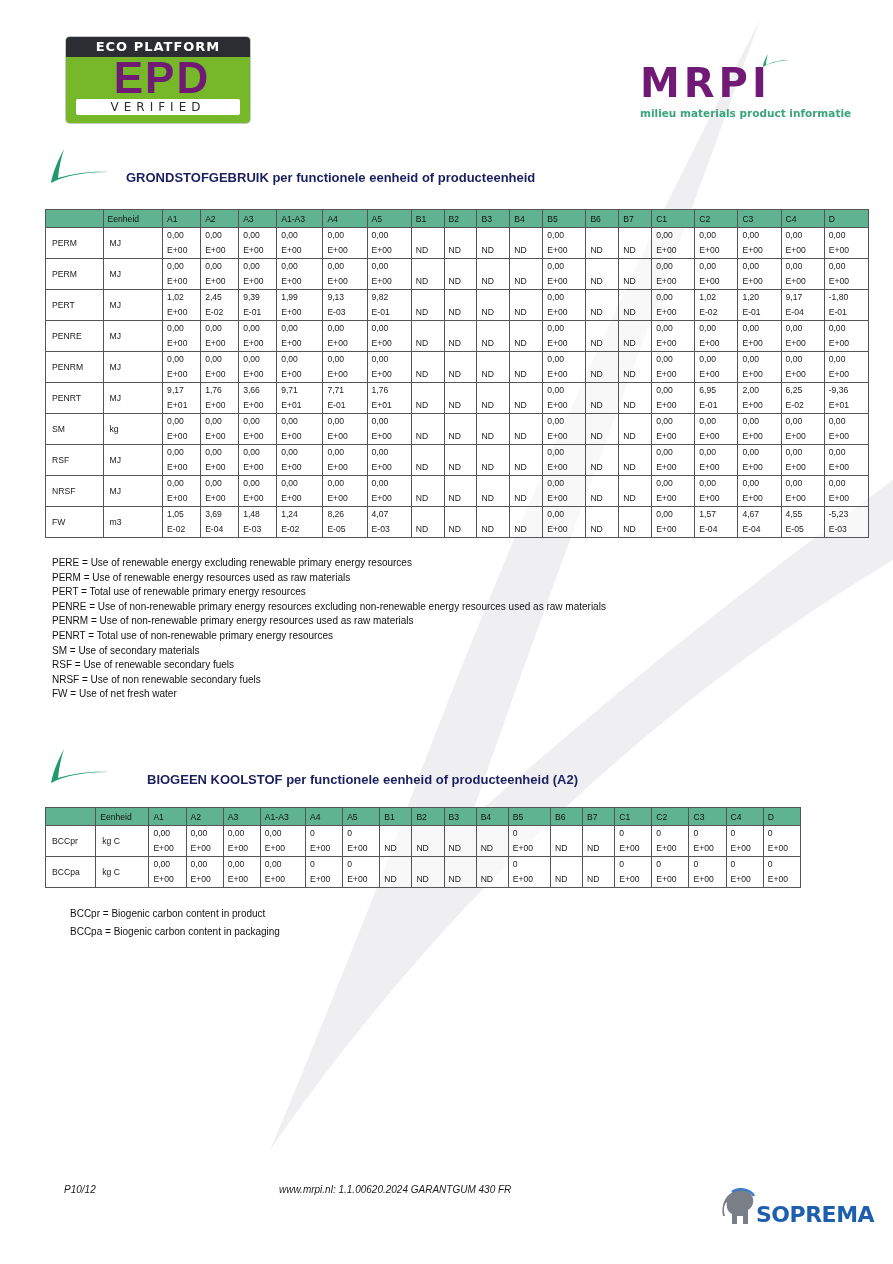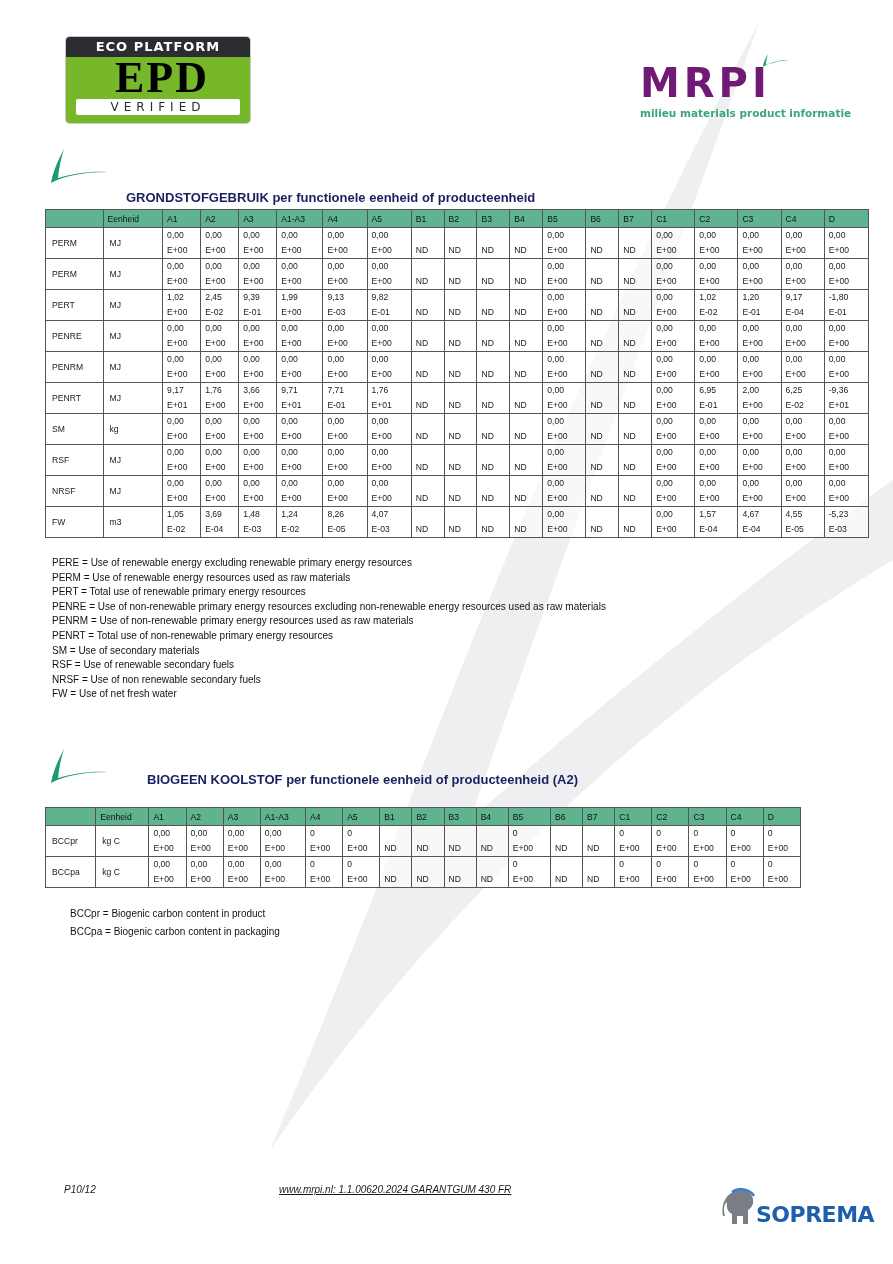--- a/index.html
+++ b/index.html
@@ -3,21 +3,21 @@
 <meta charset="utf-8">
 <style>
   html, body { margin: 0; padding: 0; background: #ffffff; }
   body { width: 893px; height: 1264px; position: relative; overflow: hidden; font-family: "Liberation Sans", sans-serif; color: #1a1a1a; }
   .watermark { position: absolute; left: 0; top: 0; width: 893px; height: 1264px; z-index: 0; pointer-events: none; }
   .layer { position: relative; z-index: 1; }
 
   
   .epd-logo { position: absolute; left: 66px; top: 37px; width: 184px; height: 86px; border-radius: 4px; overflow: hidden; background: #76b82a; box-shadow: 0 0 0 1px #c8c8c8; }
   .epd-top { height: 20px; background: #2b2d33; color: #fff; font-weight: bold; font-size: 13px; letter-spacing: 1px; text-align: center; line-height: 20px; font-family: "DejaVu Sans", sans-serif; }
-  .epd-mid { color: #000000; font-weight: bold; font-size: 44px; text-align: center; line-height: 42px; letter-spacing: 2px; font-family: Liberation Serif, serif; margin-left: 8px; }
+  .epd-mid { color: #701a75; font-weight: bold; font-size: 44px; text-align: center; line-height: 42px; letter-spacing: 2px; font-family: Liberation Sans, sans-serif; margin-left: 8px; }
   .epd-bottom { margin: 0 10px; height: 16px; background: #fff; color: #2b2d33; font-size: 12px; letter-spacing: 5px; text-align: center; line-height: 16px; font-family: "DejaVu Sans", sans-serif; border-radius: 2px; }
 
   .mrpi-logo { position: absolute; left: 640px; top: 55px; width: 200px; height: 70px; }
   .mrpi-word { font-family: "DejaVu Sans", sans-serif; font-weight: bold; font-size: 40px; color: #701a75; letter-spacing: 4px; line-height: 40px; position: absolute; left: 0; top: 8px; }
   .mrpi-sub { position: absolute; left: 0; top: 52px; font-size: 10.5px; color: #3aa57a; font-weight: bold; font-family: "DejaVu Sans", sans-serif; white-space: nowrap; }
 
   
   .section-title { position: absolute; font-weight: bold; font-size: 13px; color: #1b1f5f; white-space: nowrap; }
   .swoosh { position: absolute; width: 60px; height: 40px; }
 
@@ -26,21 +26,21 @@
   table.epd th { background: #5fb391; font-weight: normal; text-align: left; padding: 0 0 0 4px; height: 17px; border: 1px solid #555; color: #111; }
   table.epd td { border: 1px solid #555; padding: 0 0 0 4px; height: 30px; vertical-align: middle; background: rgba(255,255,255,0.55); }
   table.epd td.lbl { padding-left: 6px; }
   .v1, .v2 { display: block; line-height: 15px; }
   .nd { display: block; line-height: 15px; padding-top: 15px; }
 
   .legend { position: absolute; font-size: 10px; line-height: 14.6px; color: #111; }
   .legend2 { position: absolute; font-size: 10px; line-height: 17.5px; color: #111; }
 
   .footer-page { position: absolute; left: 64px; top: 1184px; font-size: 10px; font-style: italic; }
-  .footer-ref { position: absolute; left: 279px; top: 1184px; font-size: 10px; font-style: italic; text-decoration: underline; }
+  .footer-ref { position: absolute; left: 279px; top: 1184px; font-size: 10px; font-style: italic; }
   .soprema { position: absolute; left: 722px; top: 1188px; width: 150px; height: 40px; }
   .soprema-word { position: absolute; left: 34px; top: 14px; font-family: "DejaVu Sans", sans-serif; font-weight: bold; font-size: 22px; color: #1d5fad; letter-spacing: -0.5px; }
 </style>
 </head>
 <body>
 
 <svg class="watermark" viewBox="0 0 893 1264">
   <path d="M760 20 C 640 250, 520 500, 380 880 C 340 980, 300 1080, 270 1150 C 360 1020, 560 760, 893 560 L 893 480 C 700 620, 560 740, 470 820 C 560 560, 660 300, 760 20 Z" fill="#ececf0" opacity="0.85"></path>
 </svg>
 
@@ -56,21 +56,21 @@
     <svg style="position:absolute;left:122px;top:-2px;" width="28" height="18" viewBox="0 0 28 18">
         <path d="M6 1 C 3 6, 1 10, 1 14 C 8 10, 16 8, 27 7 C 18 7, 10 9, 4 12 C 4 8, 5 4, 6 1 Z" fill="#2aa46f"></path>
       </svg>
     <div class="mrpi-word">MRPI</div>
     <div class="mrpi-sub">milieu materials product informatie</div>
   </div>
 
   <svg class="swoosh" style="left:50px;top:148px;" viewBox="0 0 60 40">
       <path d="M14 1 C 8 12, 3 24, 1 35 C 14 28, 32 24, 58 24 C 40 23, 22 26, 8 30 C 9 20, 11 10, 14 1 Z" fill="#1f9a6c"></path>
     </svg>
-  <div class="section-title" style="left:126px;top:170px;margin-top:20px;">GRONDSTOFGEBRUIK per functionele eenheid of producteenheid</div>
+  <div class="section-title" style="left:126px;top:170px;">GRONDSTOFGEBRUIK per functionele eenheid of producteenheid</div>
 
   <table class="epd" id="t1" style="left:45px;top:209px;width:824px;">
     <colgroup>
       <col style="width:56px">
         <col style="width:58px">
         <col style="width:37px">
         <col style="width:37px">
         <col style="width:37px">
         <col style="width:45px">
         <col style="width:43px">

